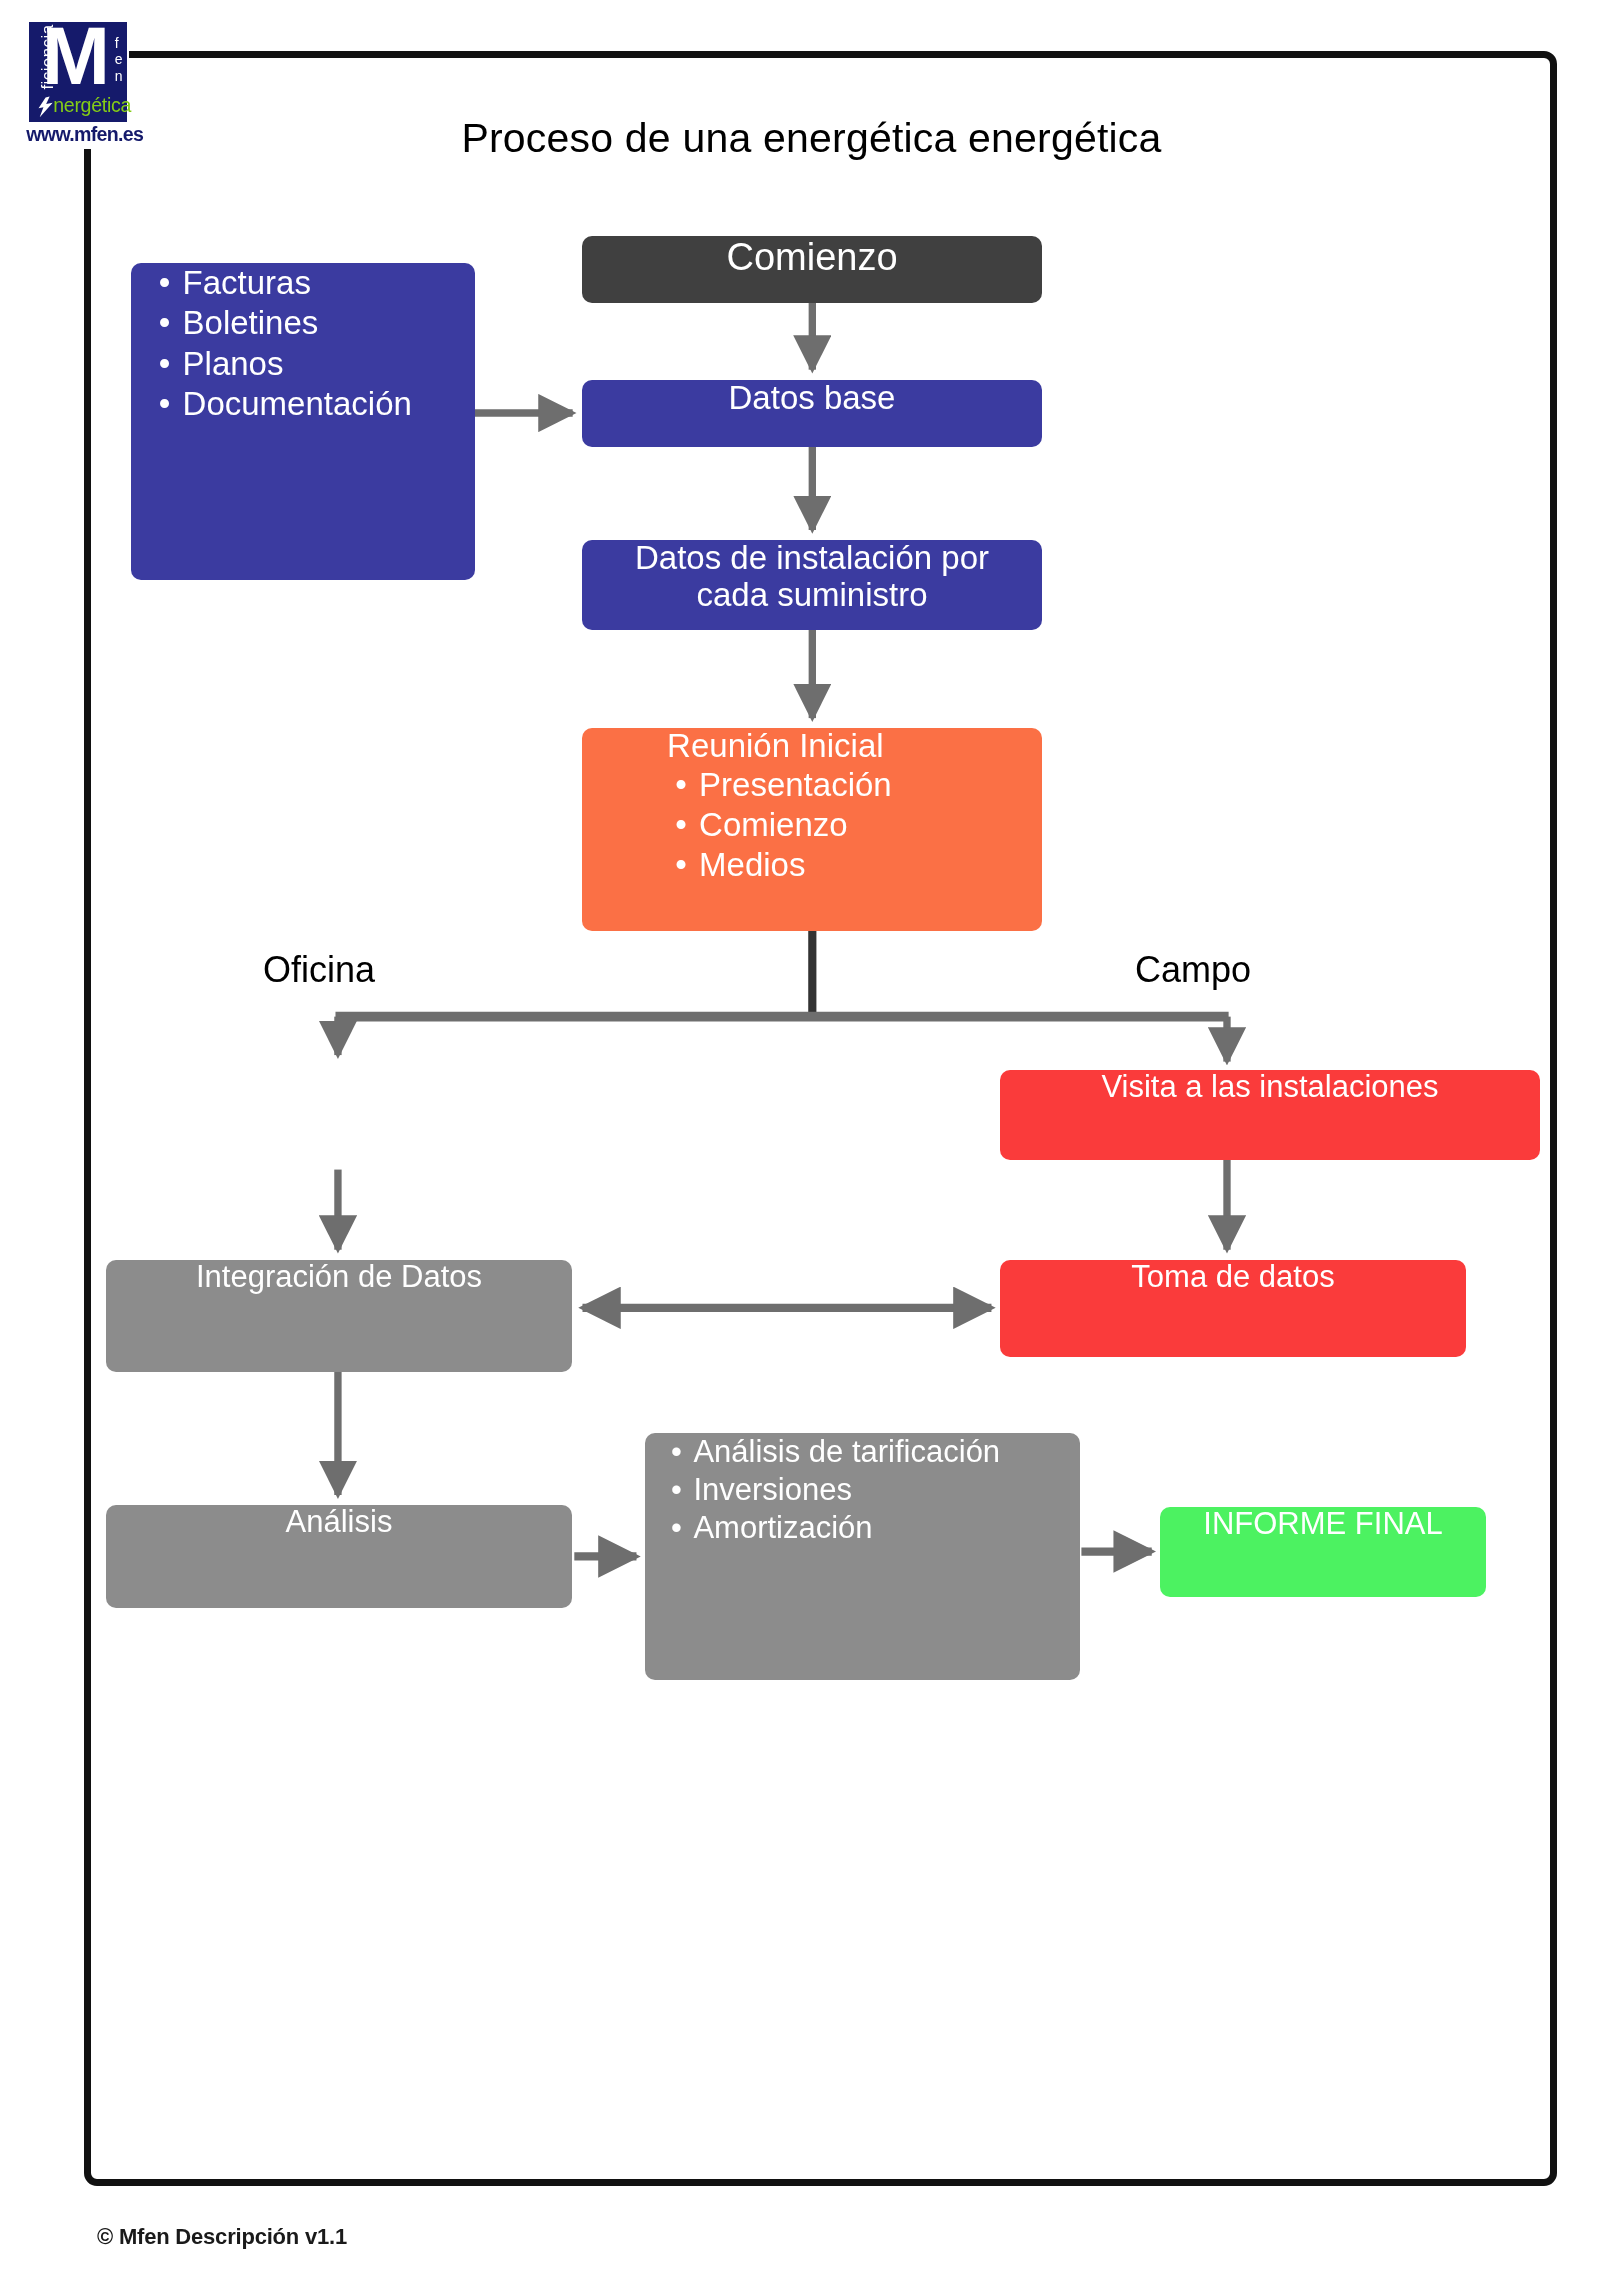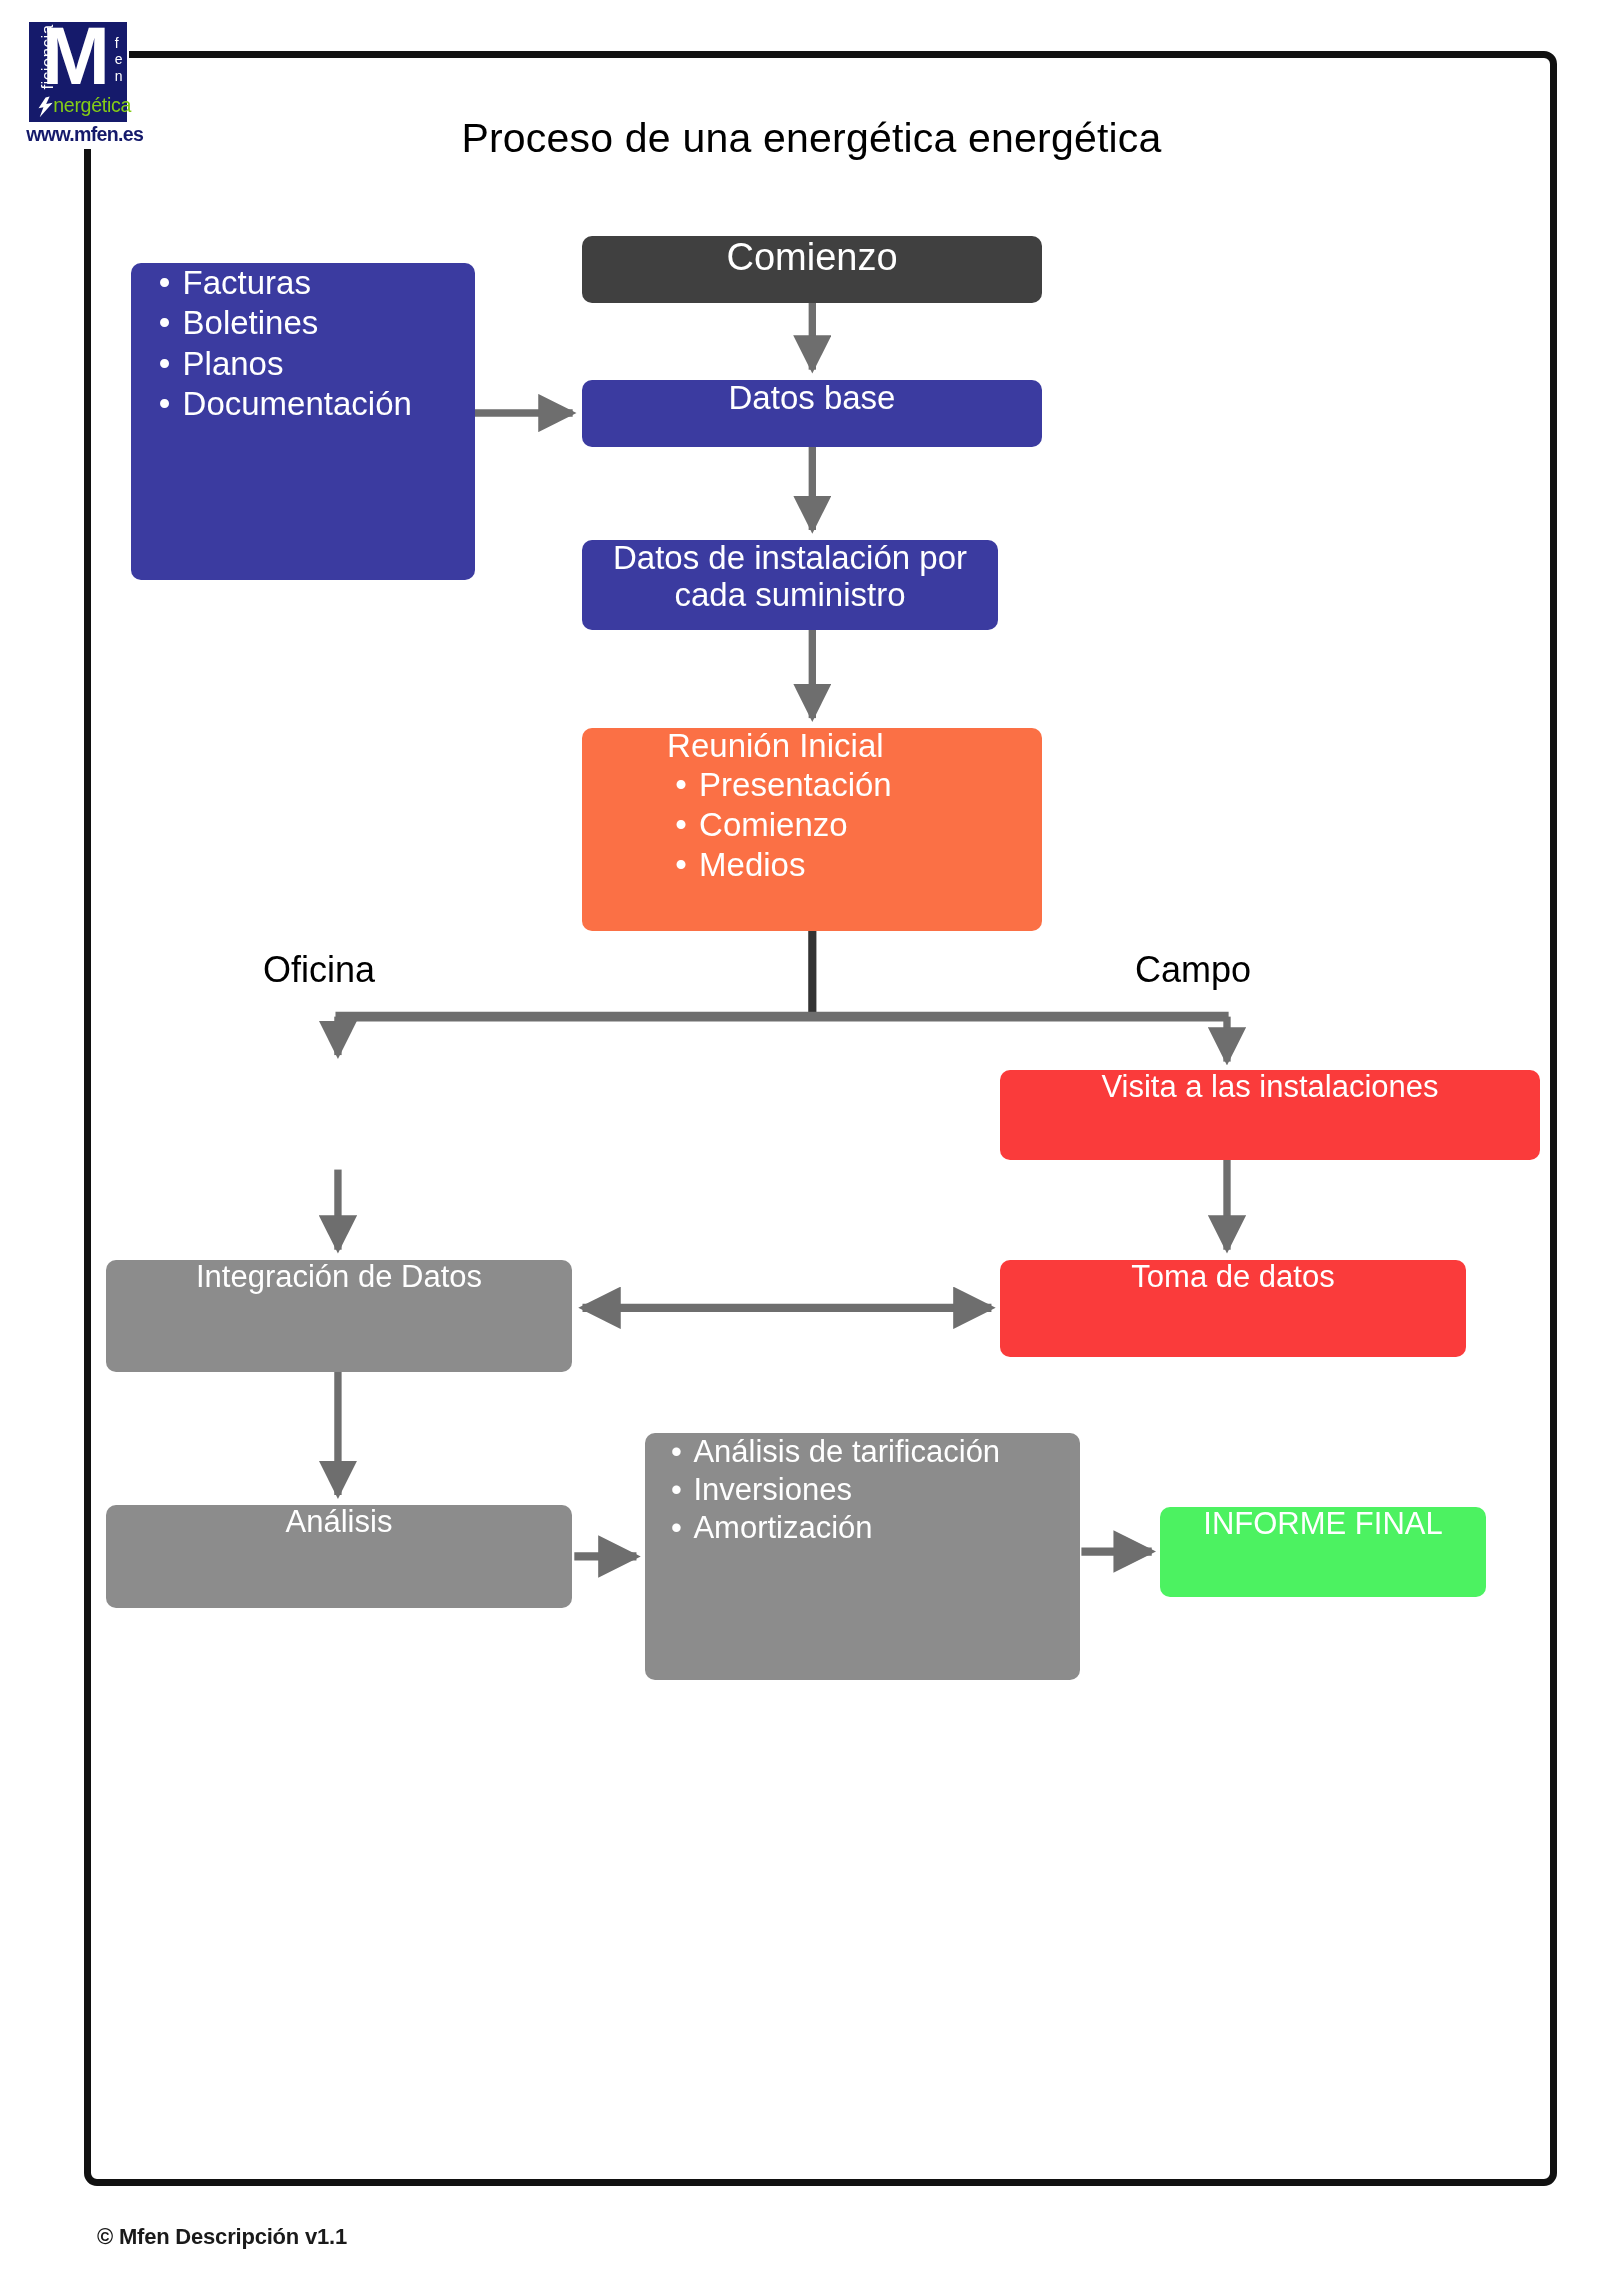--- a/index.html
+++ b/index.html
@@ -184,21 +184,21 @@
     white-space: nowrap;
   }
 
   
   #node-comienzo   { left: 582px;  top: 236px;  width: 460px; height: 67px;
                      background: #404040; font-size: 38px; }
   #node-docs       { left: 131px;  top: 263px;  width: 344px; height: 317px;
                      background: #3b3ba0; font-size: 33px; padding-left: 24.5px; }
   #node-datosbase  { left: 582px;  top: 380px;  width: 460px; height: 67px;
                      background: #3b3ba0; font-size: 33px; }
-  #node-datosinst  { left: 582px;  top: 540px;  width: 416px; height: 90px;
+  #node-datosinst  { left: 582px;  top: 540px;  width: 460px; height: 90px;
                      background: #3b3ba0; font-size: 33px; }
   #node-reunion    { left: 582px;  top: 728px;  width: 460px; height: 203px;
                      background: #fb7045; font-size: 33px; padding-left: 90px; }
   #node-historicos { left: 106px;  top: 1063px; width: 466px; height: 106px;
                      background: #8c8c8c; font-size: 31px; }
   #node-integracion{ left: 106px;  top: 1260px; width: 466px; height: 112px;
                      background: #8c8c8c; font-size: 31px; }
   #node-analisis   { left: 106px;  top: 1505px; width: 466px; height: 103px;
                      background: #8c8c8c; font-size: 31px; }
   #node-visita     { left: 1000px; top: 1070px; width: 540px; height: 90px;

